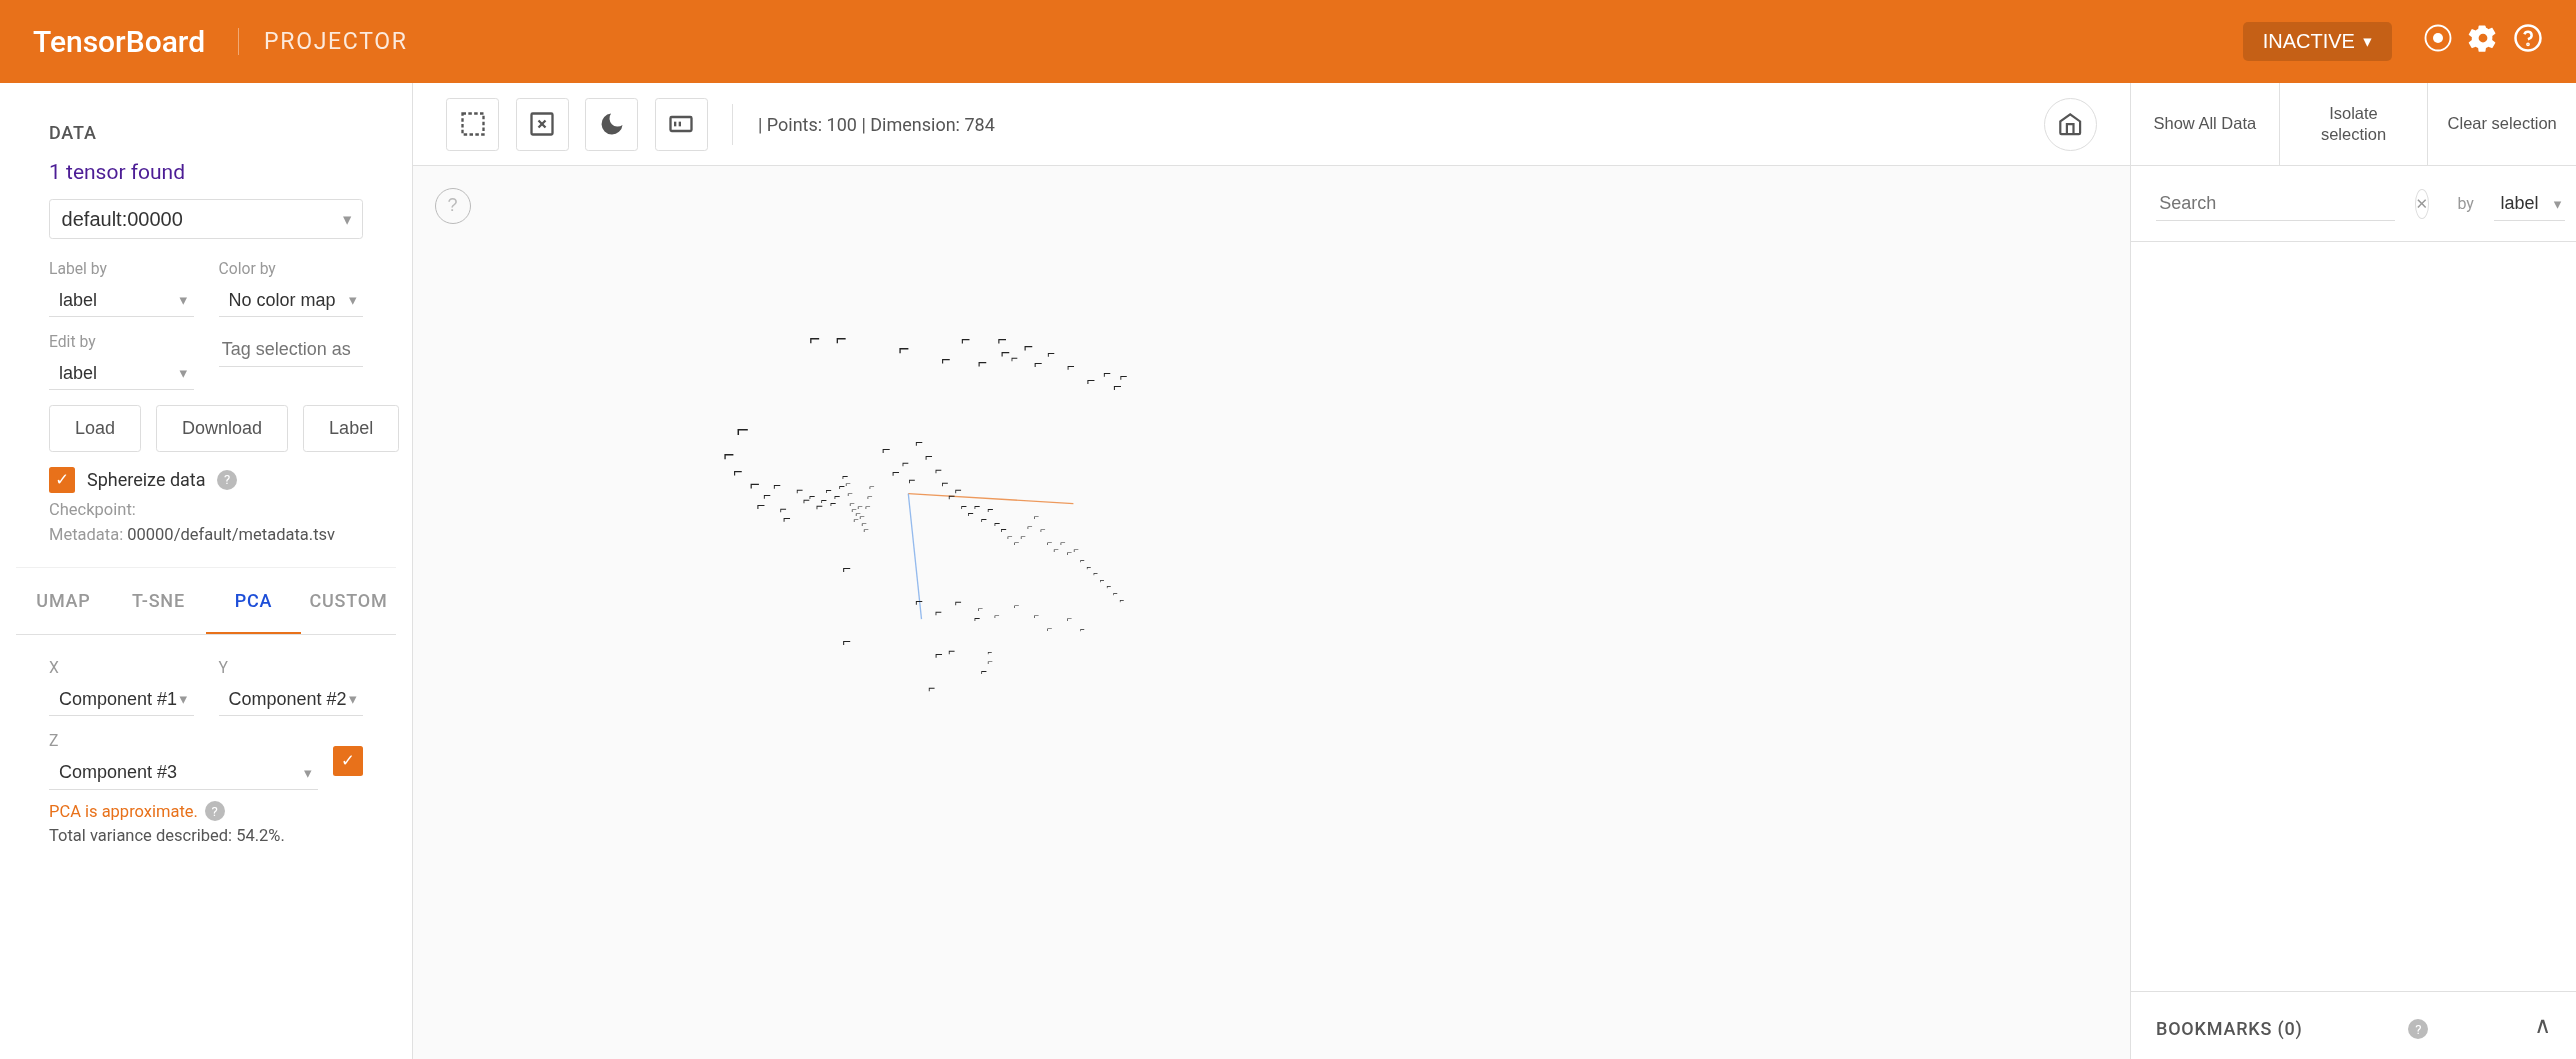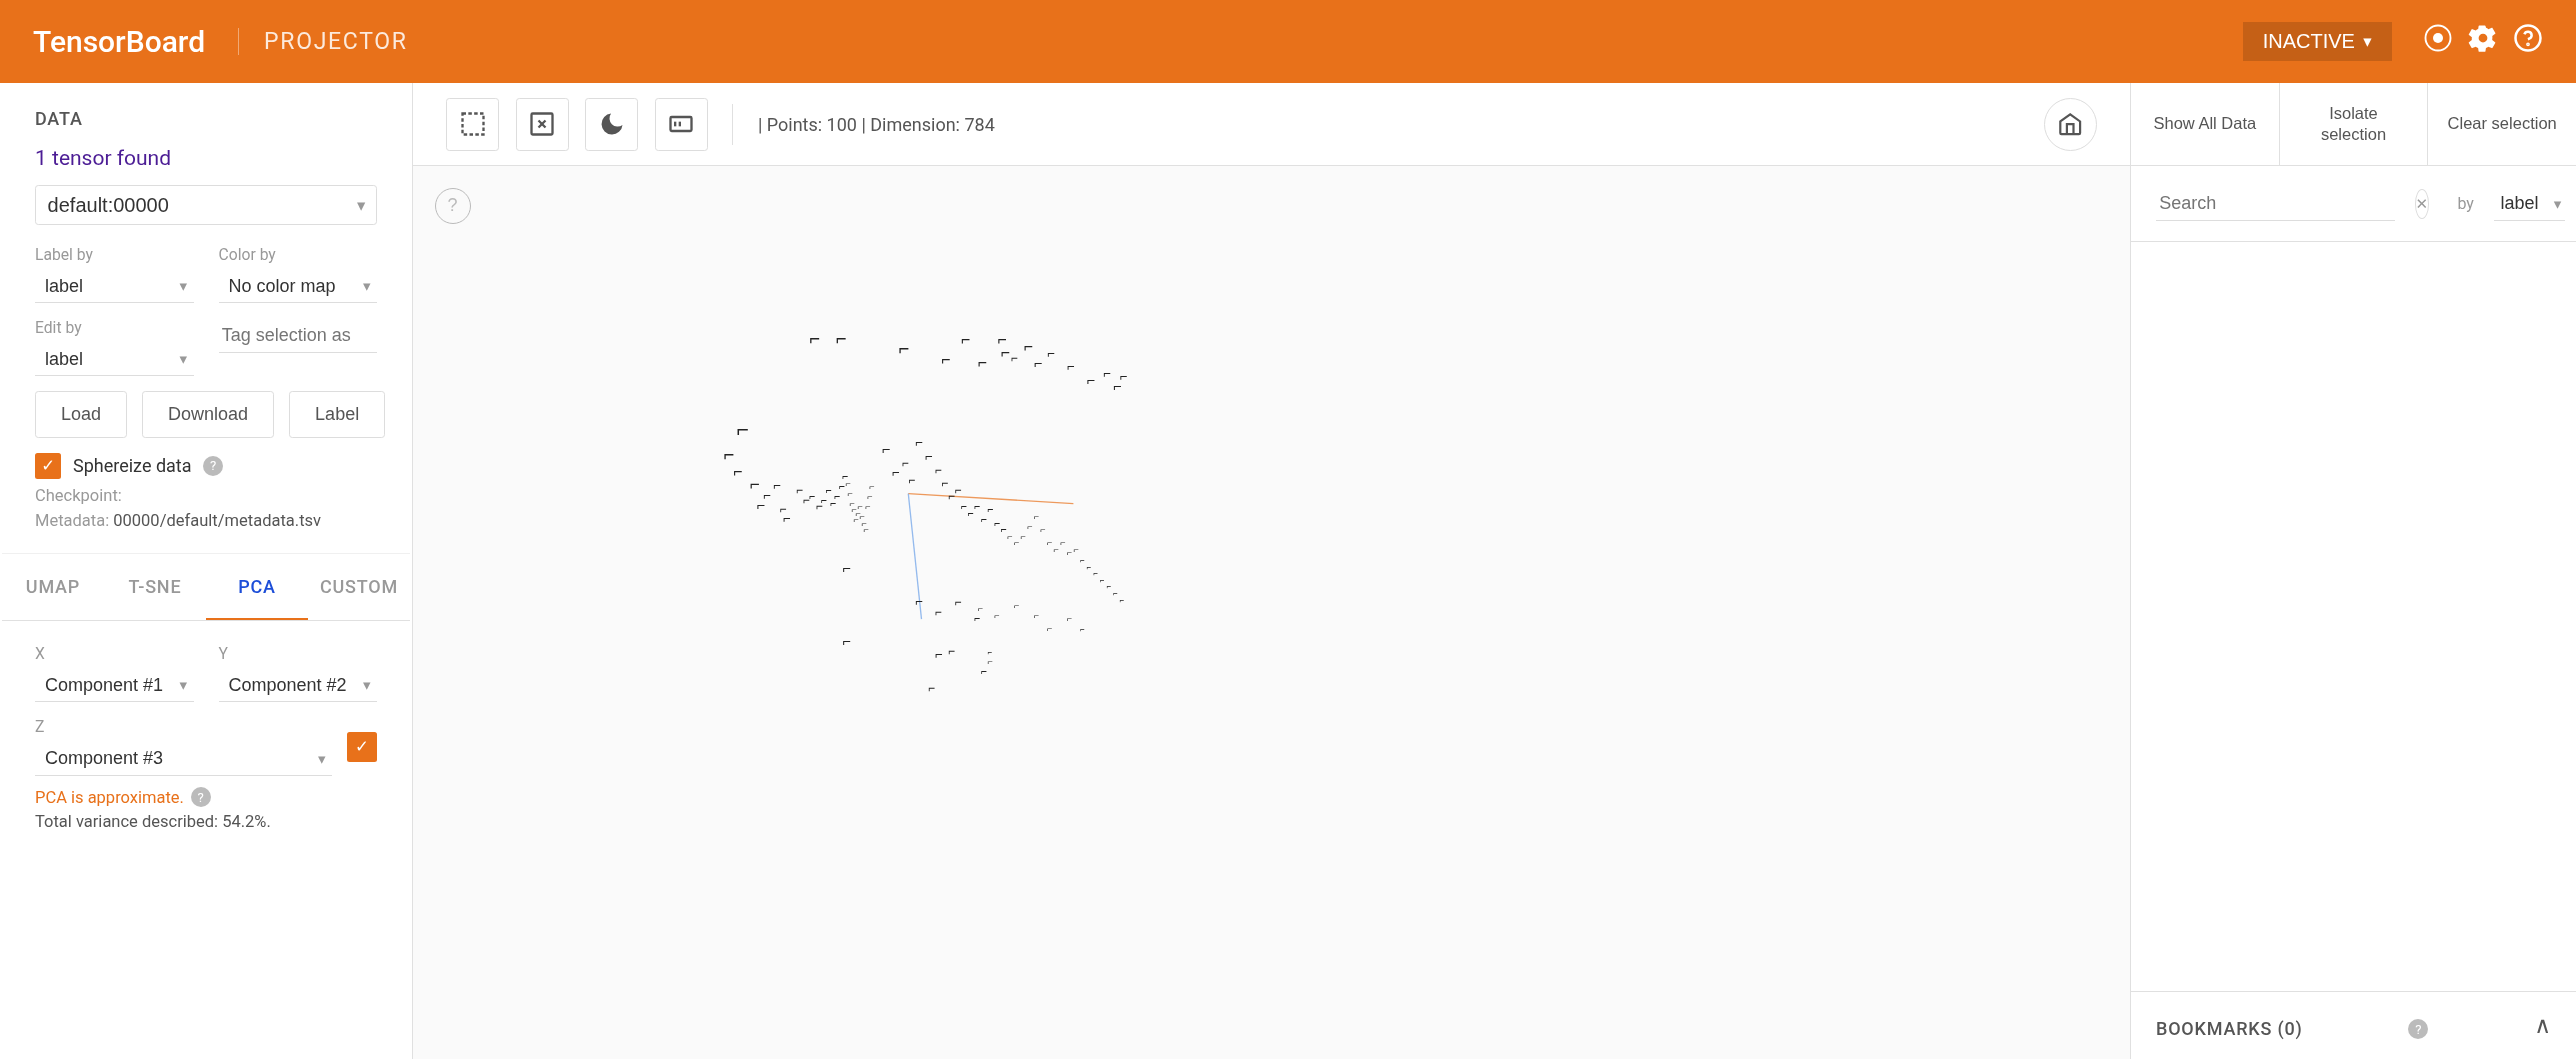--- a/index.html
+++ b/index.html
@@ -8,35 +8,35 @@
     
     #topbar {
       display: flex; align-items: center; background: #E8711A; height: 83px; padding: 0 33px;
       position: relative; z-index: 10;
     }
     #topbar .logo { color: white; font-size: 30px; font-weight: 500; margin-right: 33px; }
     #topbar .projector-label { color: rgba(255,255,255,0.85); font-size: 23px; font-weight: 400; letter-spacing: 1.7px; border-left: 1.7px solid rgba(255,255,255,0.4); padding-left: 25px; }
     #topbar .spacer { flex: 1; }
     #topbar .inactive-btn {
       display: flex; align-items: center; background: rgba(0,0,0,0.15); color: white;
-      border: none; border-radius: 0; padding: 8.3px 20px; font-size: 20px; cursor: pointer;
+      border: none; border-radius: 5px; padding: 8.3px 20px; font-size: 20px; cursor: pointer;
       margin-right: 16.5px;
     }
     #topbar .inactive-btn .arrow { margin-left: 8.3px; font-size: 16.5px; }
     #topbar .icon-btn {
       background: none; border: none; color: white; font-size: 26.4px; cursor: pointer; margin-left: 15px;
     }
 
     
     #main { display: flex; height: calc(1059px - 83px); }
 
     
     #sidebar {
       width: 413px; background: white; border-right: 0.8px solid #e0e0e0;
-      display: flex; flex-direction: column; padding: 2px; overflow-y: auto; flex-shrink: 0;
+      display: flex; flex-direction: column; padding: 16px; overflow-y: auto; flex-shrink: 0;
     }
     .sidebar-section { padding: 23px 33px; border-bottom: 0.8px solid #f0f0f0; }
     .sidebar-section-title { font-size: 18px; font-weight: 500; color: #555; text-transform: uppercase; margin-bottom: 16.5px; letter-spacing: 0.8px; }
     
     .tensor-found-label { font-size: 21px; color: #4c1d95; margin-bottom: 15px; }
     .tensor-select-wrapper { position: relative; }
     .tensor-select {
       width: 100%; padding: 8.3px 11.6px; border: 0.8px solid #ddd; border-radius: 3.3px;
       font-size: 20px; appearance: none; background: white; cursor: pointer; color: #333;
     }

